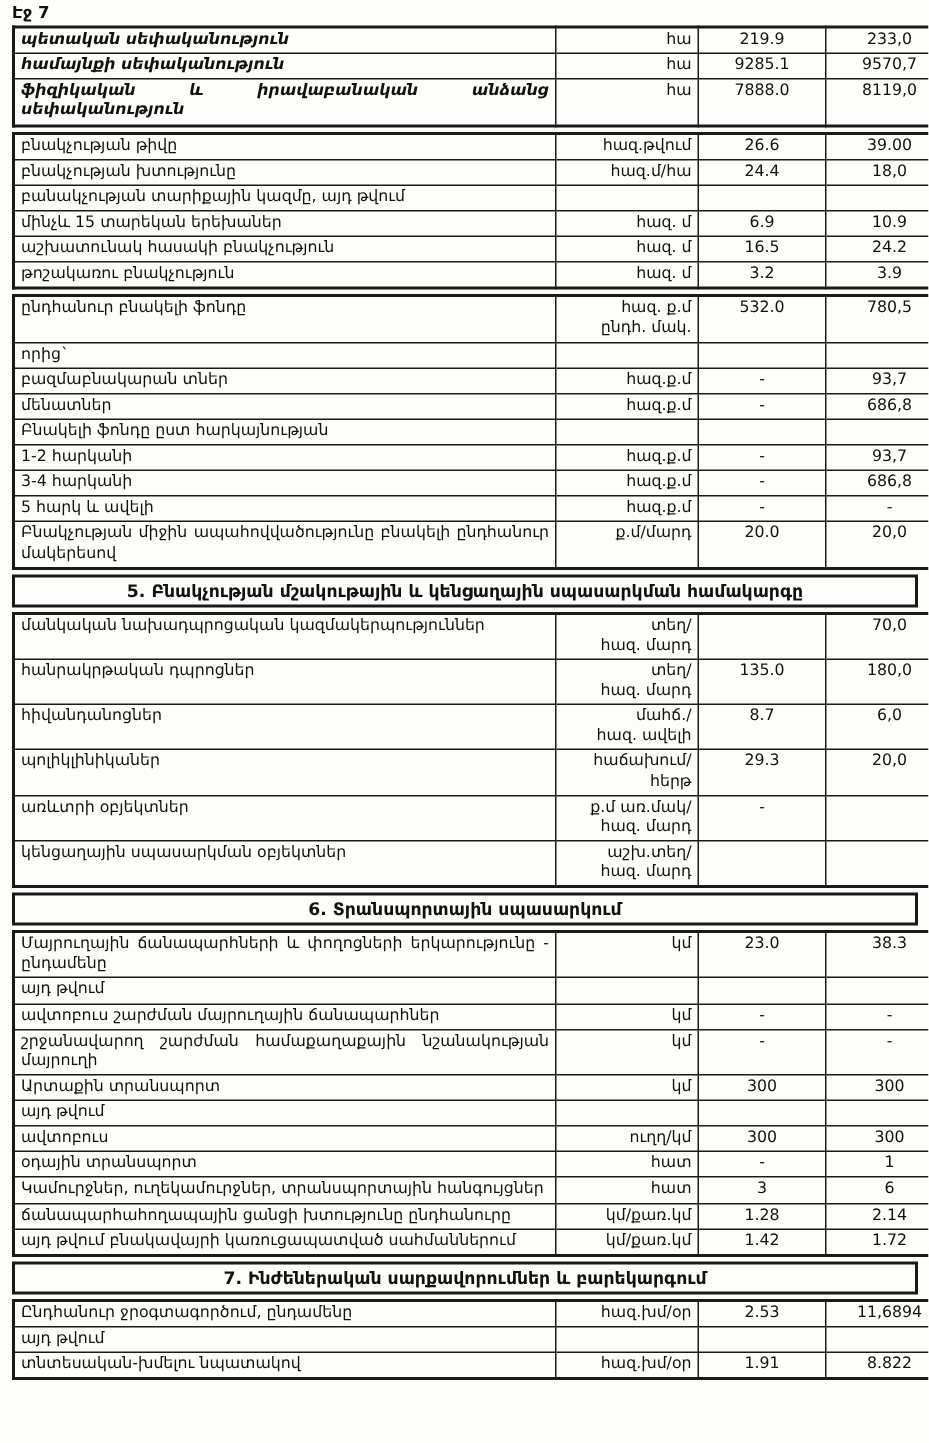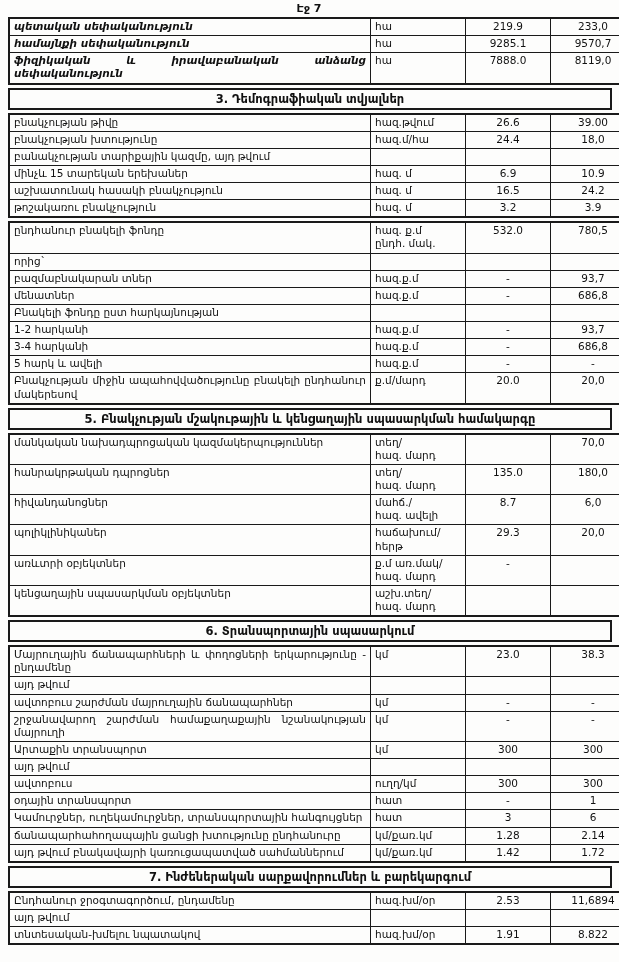--- a/index.html
+++ b/index.html
@@ -12,21 +12,21 @@
   .page {
     position: relative;
     width: 619px;
     height: 962px;
     background: #fdfdfc;
     overflow: hidden;
     box-sizing: border-box;
     padding: 2px 7px 4px 8px;
   }
   .page-number {
-    text-align: center;
+    text-align: left;
     font-weight: bold;
     font-size: 11px;
     padding: 0 2px 2px 0;
   }
   .report {
     width: 100%;
   }
   .section-header {
     border: 2px solid #1a1a1a;
     text-align: center;
@@ -46,21 +46,21 @@
   table.data-table td {
     border: 1.5px solid #1a1a1a;
     font-size: 10.5px;
     line-height: 1.25;
     padding: 1px 4px 2px 4px;
     vertical-align: top;
     white-space: pre-line;
     overflow: hidden;
   }
   td.c-label { width: 352px; text-align: justify; }
-  td.c-unit  { width: 86px;  text-align: left; }
+  td.c-unit  { width: 86px;  text-align: right; }
   td.c-val   { width: 76px;  text-align: center; }
   td.c-label.italic { font-style: italic; font-weight: bold; }
 </style>
 </head>
 <body>
 
 <div class="page">
   <div class="page-number">Էջ 7</div>
   <div class="report">
       <table class="data-table">
@@ -78,21 +78,20 @@
             <td class="c-val">9570,7</td>
           </tr>
           <tr>
             <td class="c-label italic">ֆիզիկական և իրավաբանական անձանց սեփականություն</td>
             <td class="c-unit">հա</td>
             <td class="c-val">7888.0</td>
             <td class="c-val">8119,0</td>
           </tr>
         </tbody>
       </table>
-      <div class="section-header">3. Դեմոգրաֆիական տվյալներ</div>
       <table class="data-table">
         <tbody>
           <tr>
             <td class="c-label">բնակչության թիվը</td>
             <td class="c-unit">հազ.թվում</td>
             <td class="c-val">26.6</td>
             <td class="c-val">39.00</td>
           </tr>
           <tr>
             <td class="c-label">բնակչության խտությունը</td>

